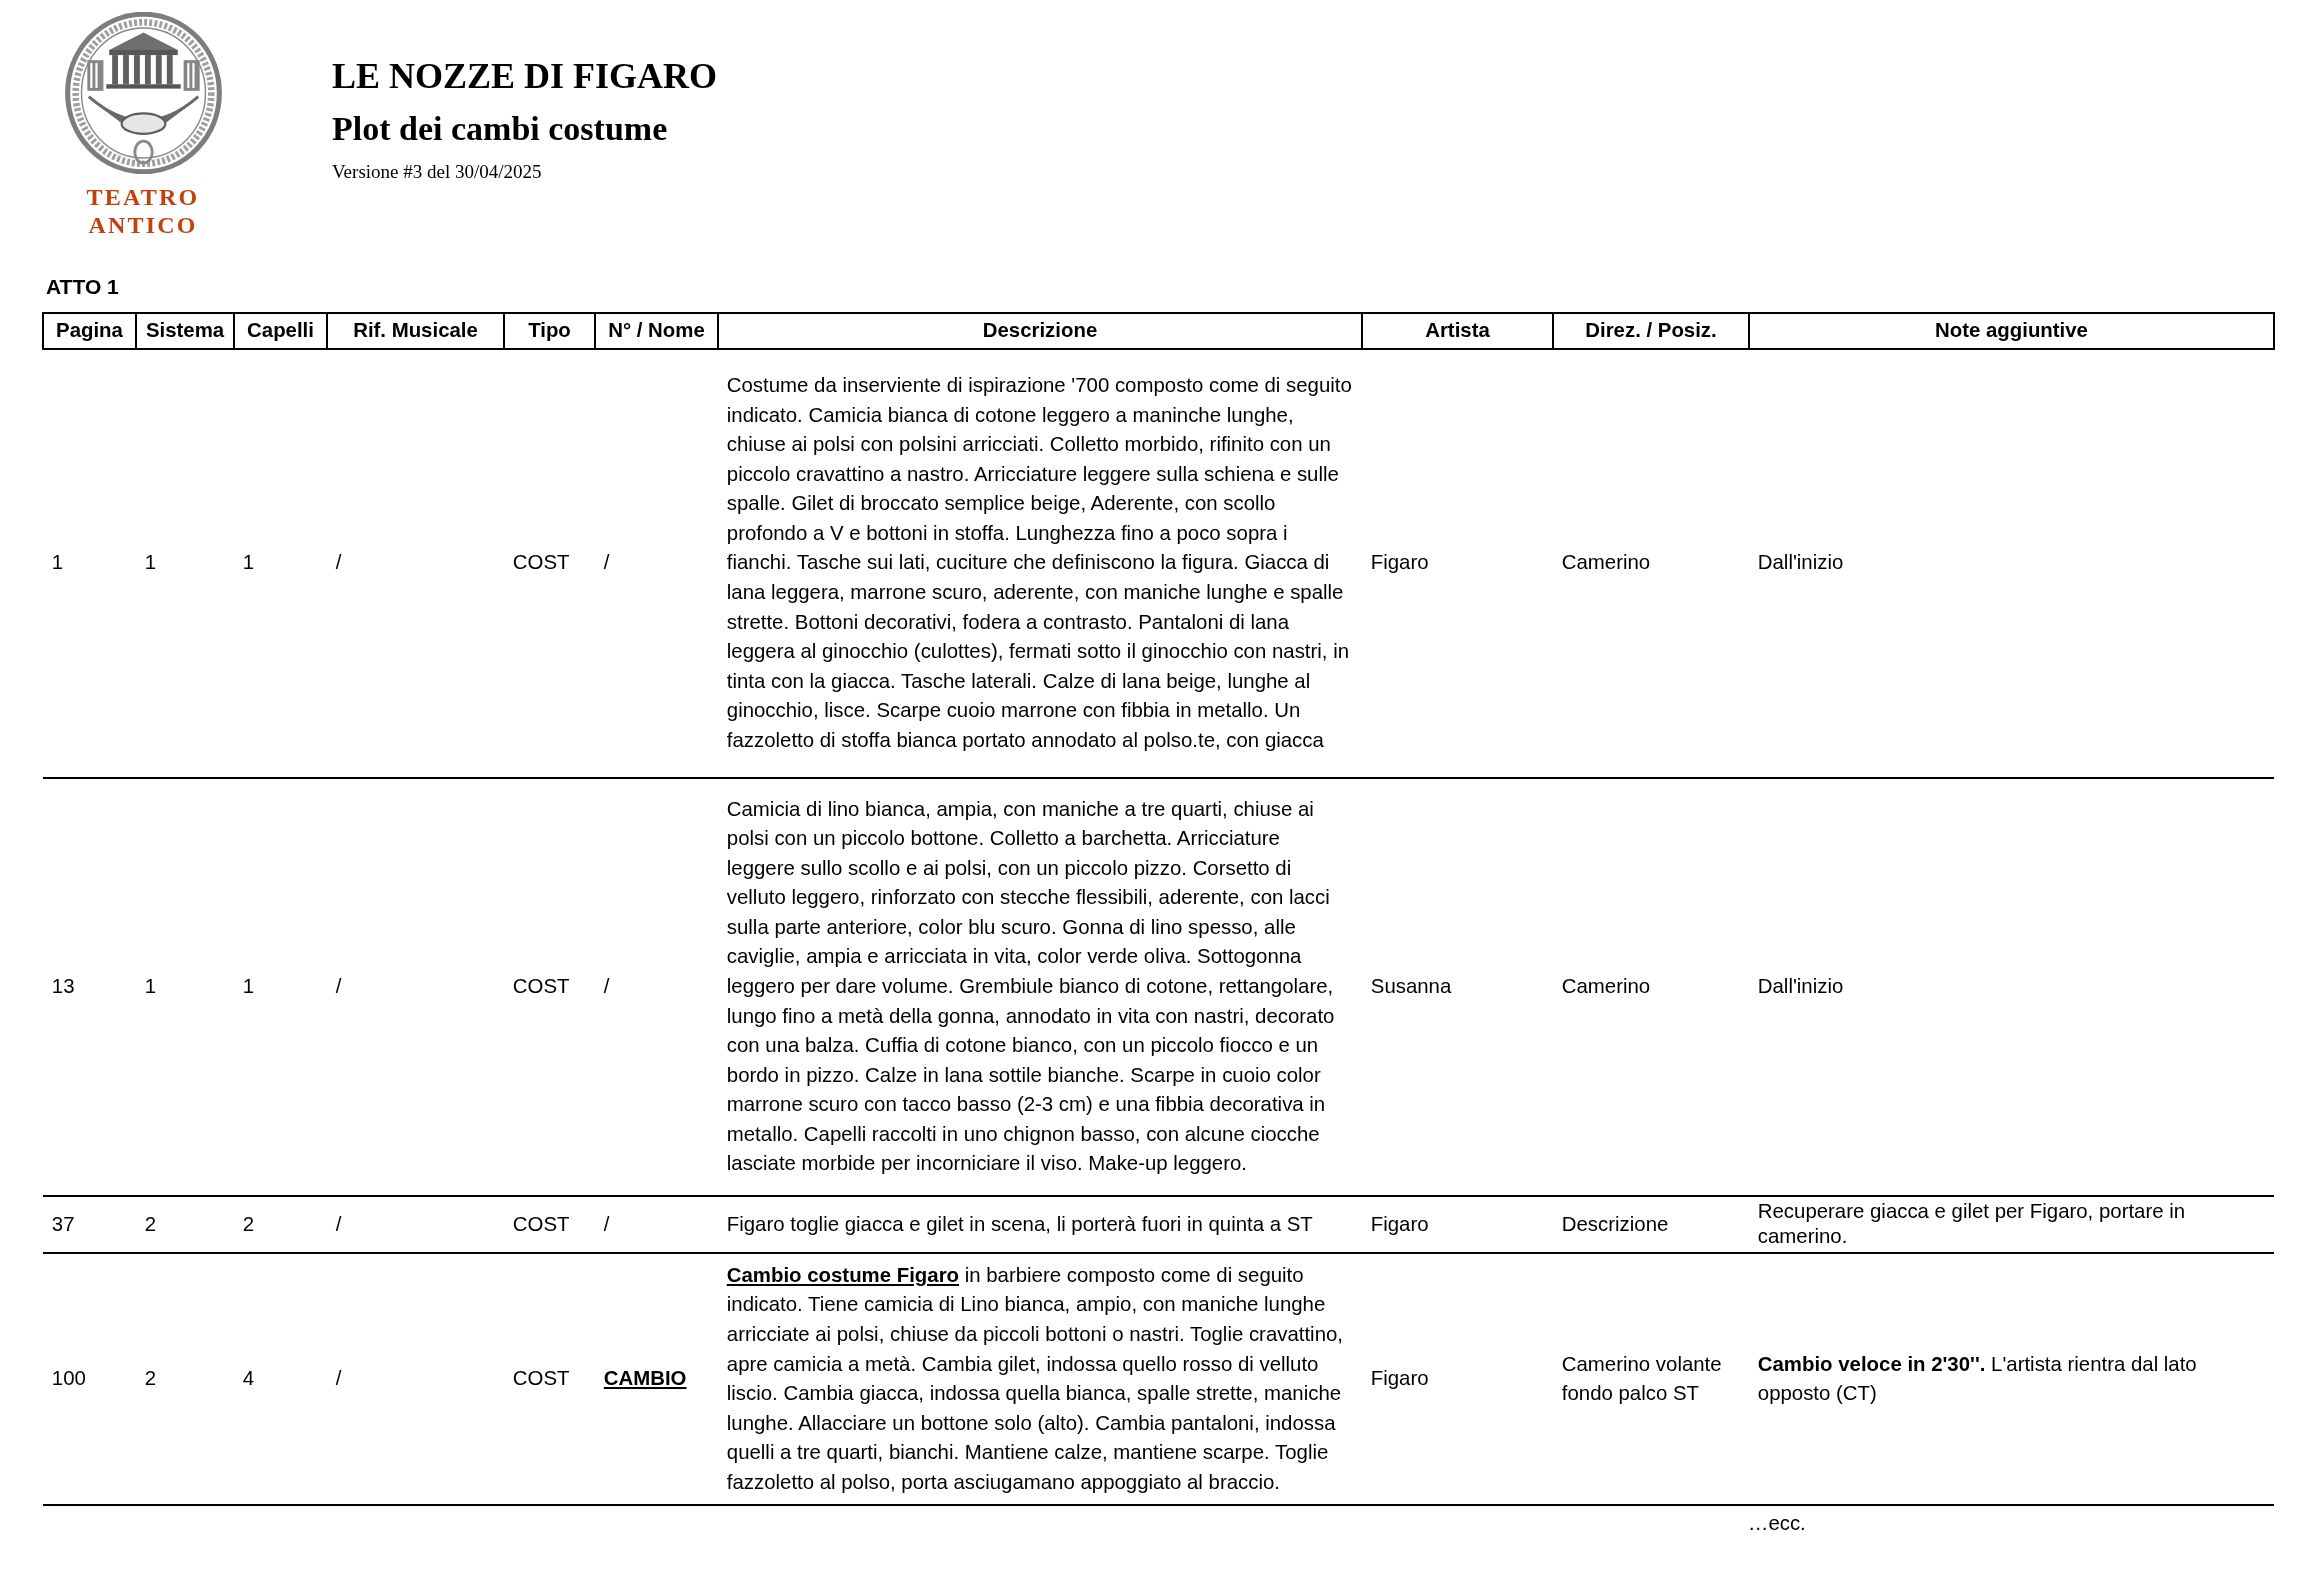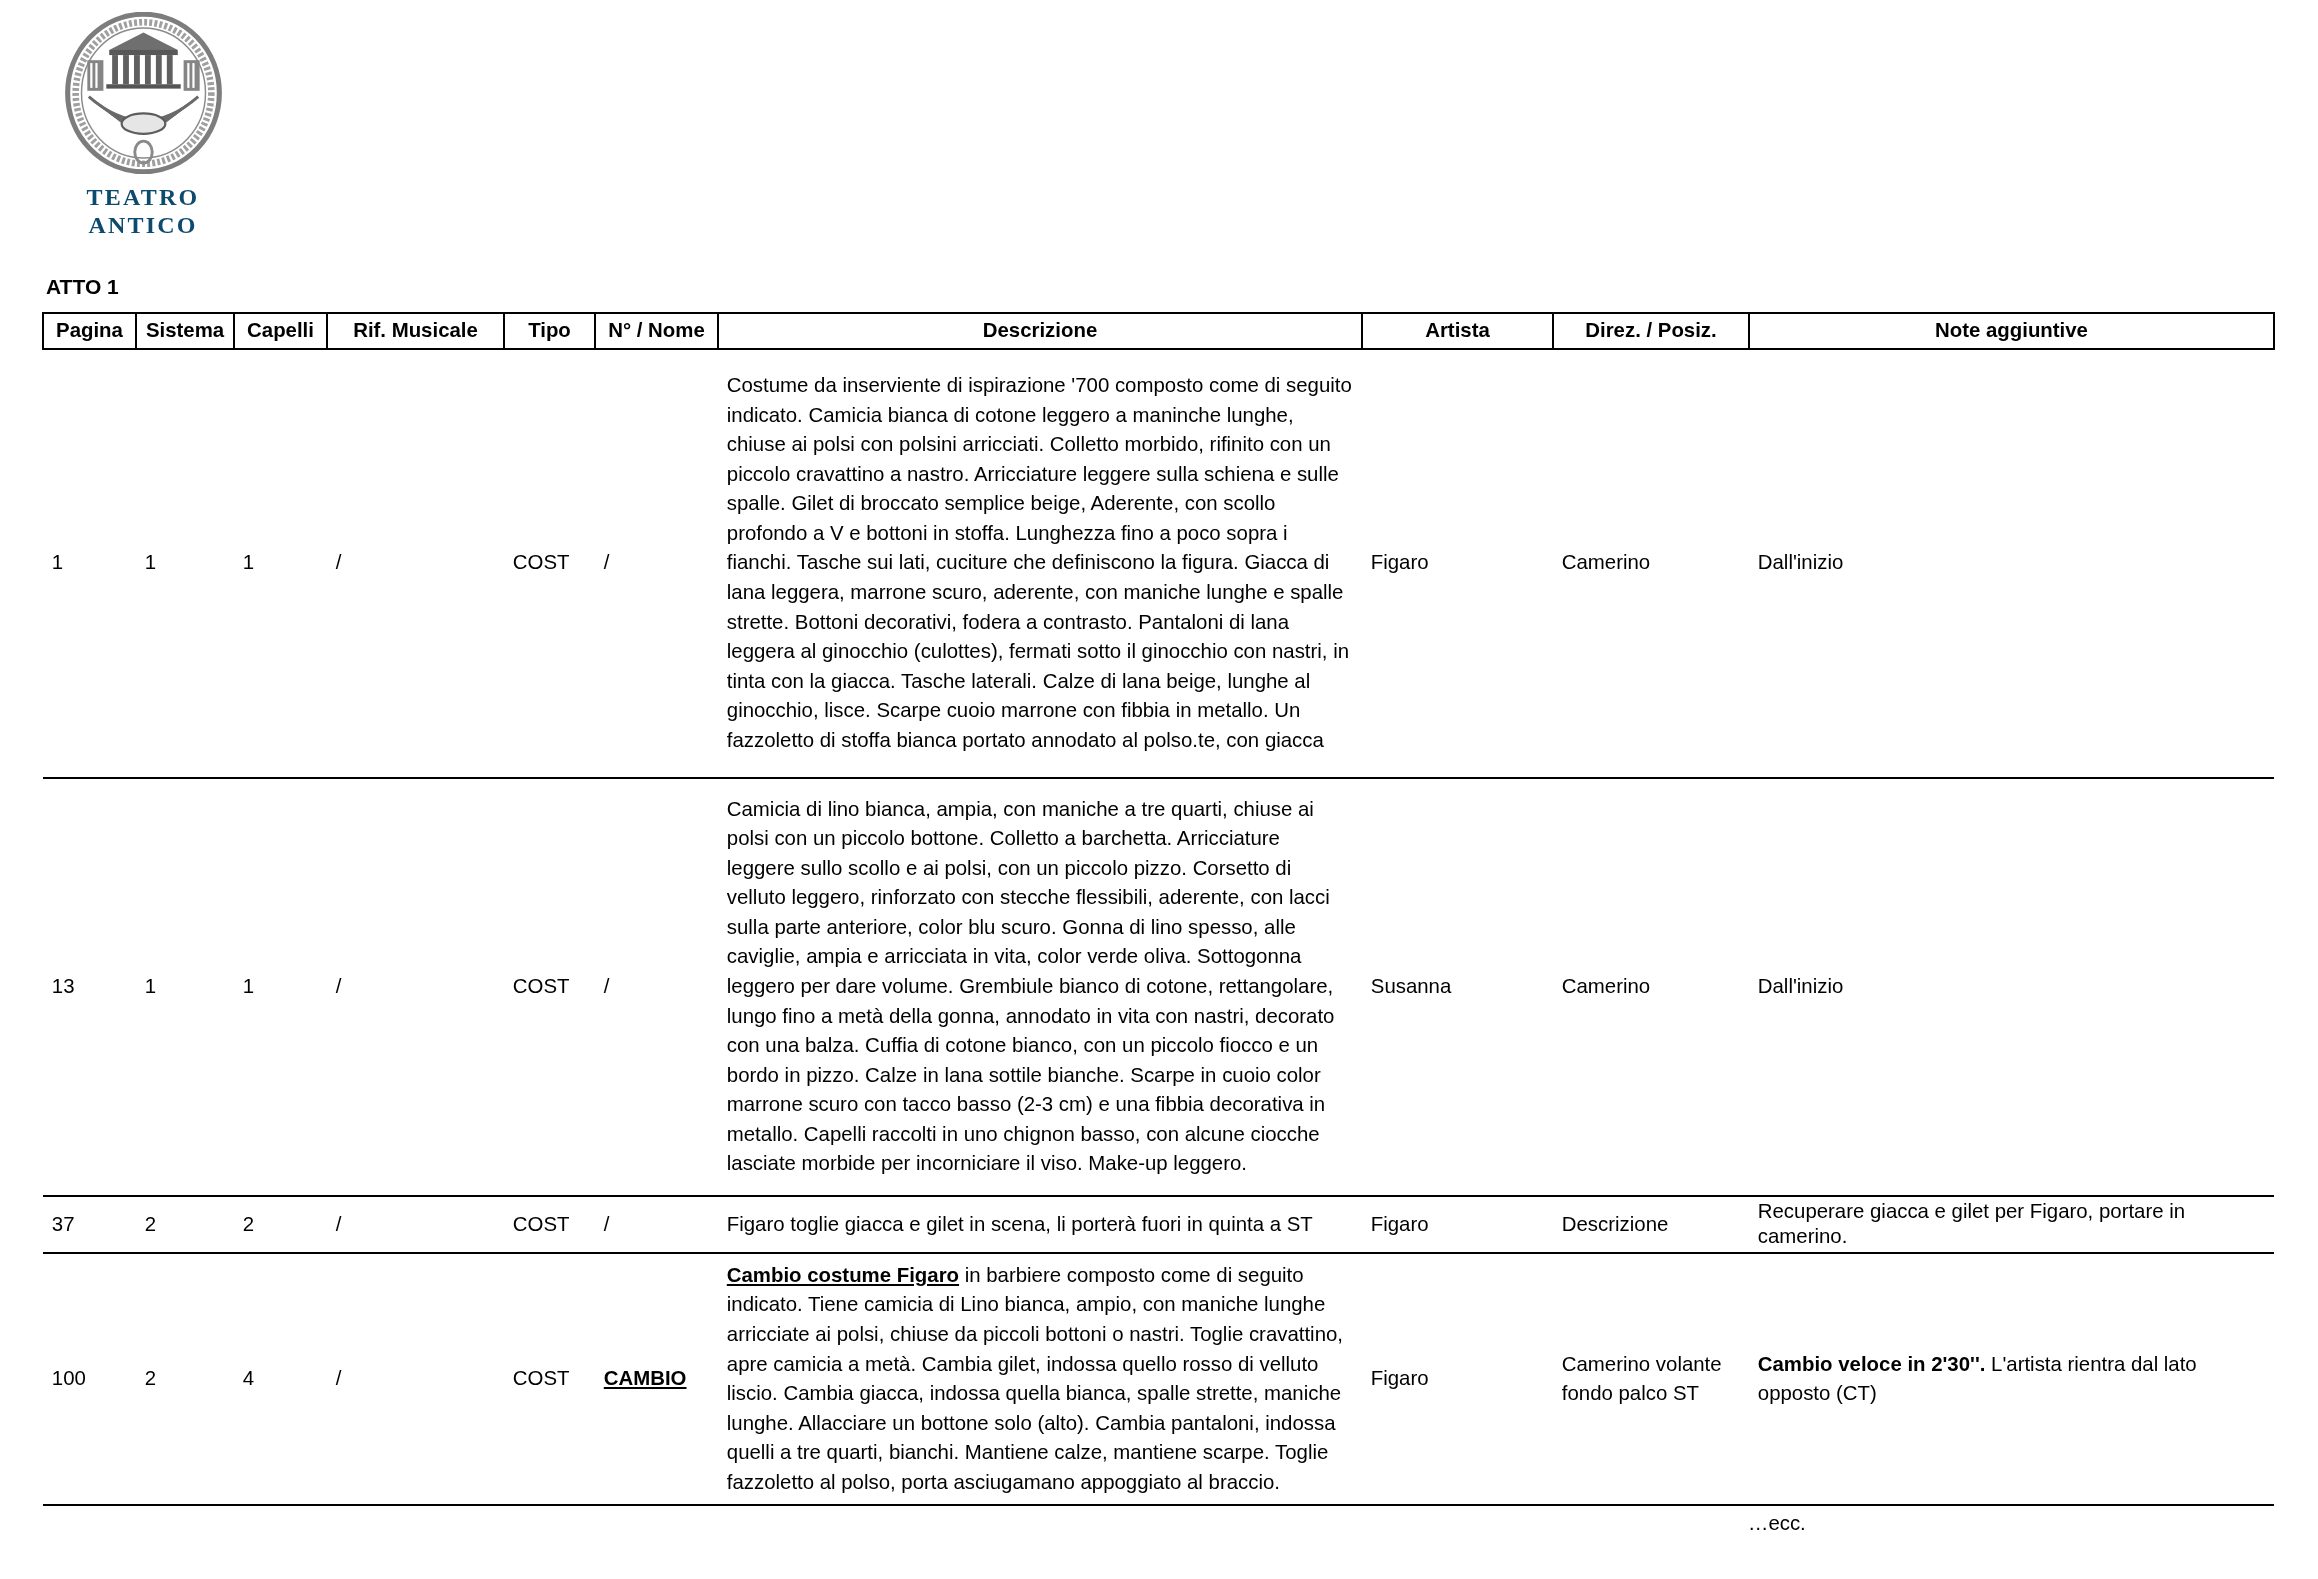--- a/index.html
+++ b/index.html
@@ -7,21 +7,21 @@
     position:relative;
     width:2319px;height:1579px;
     background:#ffffff;
     font-family:"Liberation Sans",sans-serif;
     color:#000;
     overflow:hidden;
   }
 
   
   .logo{position:absolute;left:62px;top:11.7px;width:162px;text-align:center;}
-  .logo-text{font-family:"Liberation Serif",serif;font-weight:bold;color:#0c4a6e;
+  .logo-text{font-family:"Liberation Serif",serif;font-weight:bold;color:#c2410c;
              font-size:24px;letter-spacing:2.2px;line-height:1.18;margin-top:7.3px;}
   .title-block{position:absolute;left:332px;top:58px;}
   .doc-title{font-family:"Liberation Serif",serif;font-weight:bold;font-size:36px;line-height:1;}
   .doc-subtitle{font-family:"Liberation Serif",serif;font-weight:bold;font-size:34px;line-height:1;margin-top:18px;}
   .doc-version{font-family:"Liberation Serif",serif;font-size:19px;line-height:1;margin-top:16px;}
 
   .act-label{position:absolute;left:46px;top:275px;font-size:21px;font-weight:bold;}
 
   
   table.plot{
@@ -91,20 +91,25 @@
       <ellipse cx="109" cy="153" rx="30" ry="14" fill="#e6e6e6" stroke="#5c5c5c" stroke-width="3"></ellipse>
 
       <ellipse cx="109" cy="192" rx="12" ry="15" fill="none" stroke="#8a8a8a" stroke-width="4"></ellipse>
     </svg>
     <div class="logo-text">
       <div>TEATRO</div>
       <div>ANTICO</div>
     </div>
   </div>
 
+  <div class="title-block">
+    <div class="doc-title">LE NOZZE DI FIGARO</div>
+    <div class="doc-subtitle">Plot dei cambi costume</div>
+    <div class="doc-version">Versione #3 del 30/04/2025</div>
+  </div>
 
   <div class="act-label">ATTO 1</div>
 
   <table class="plot">
     <colgroup>
       <col style="width:93px">
         <col style="width:98px">
         <col style="width:93px">
       <col style="width:177px">
         <col style="width:91px">

